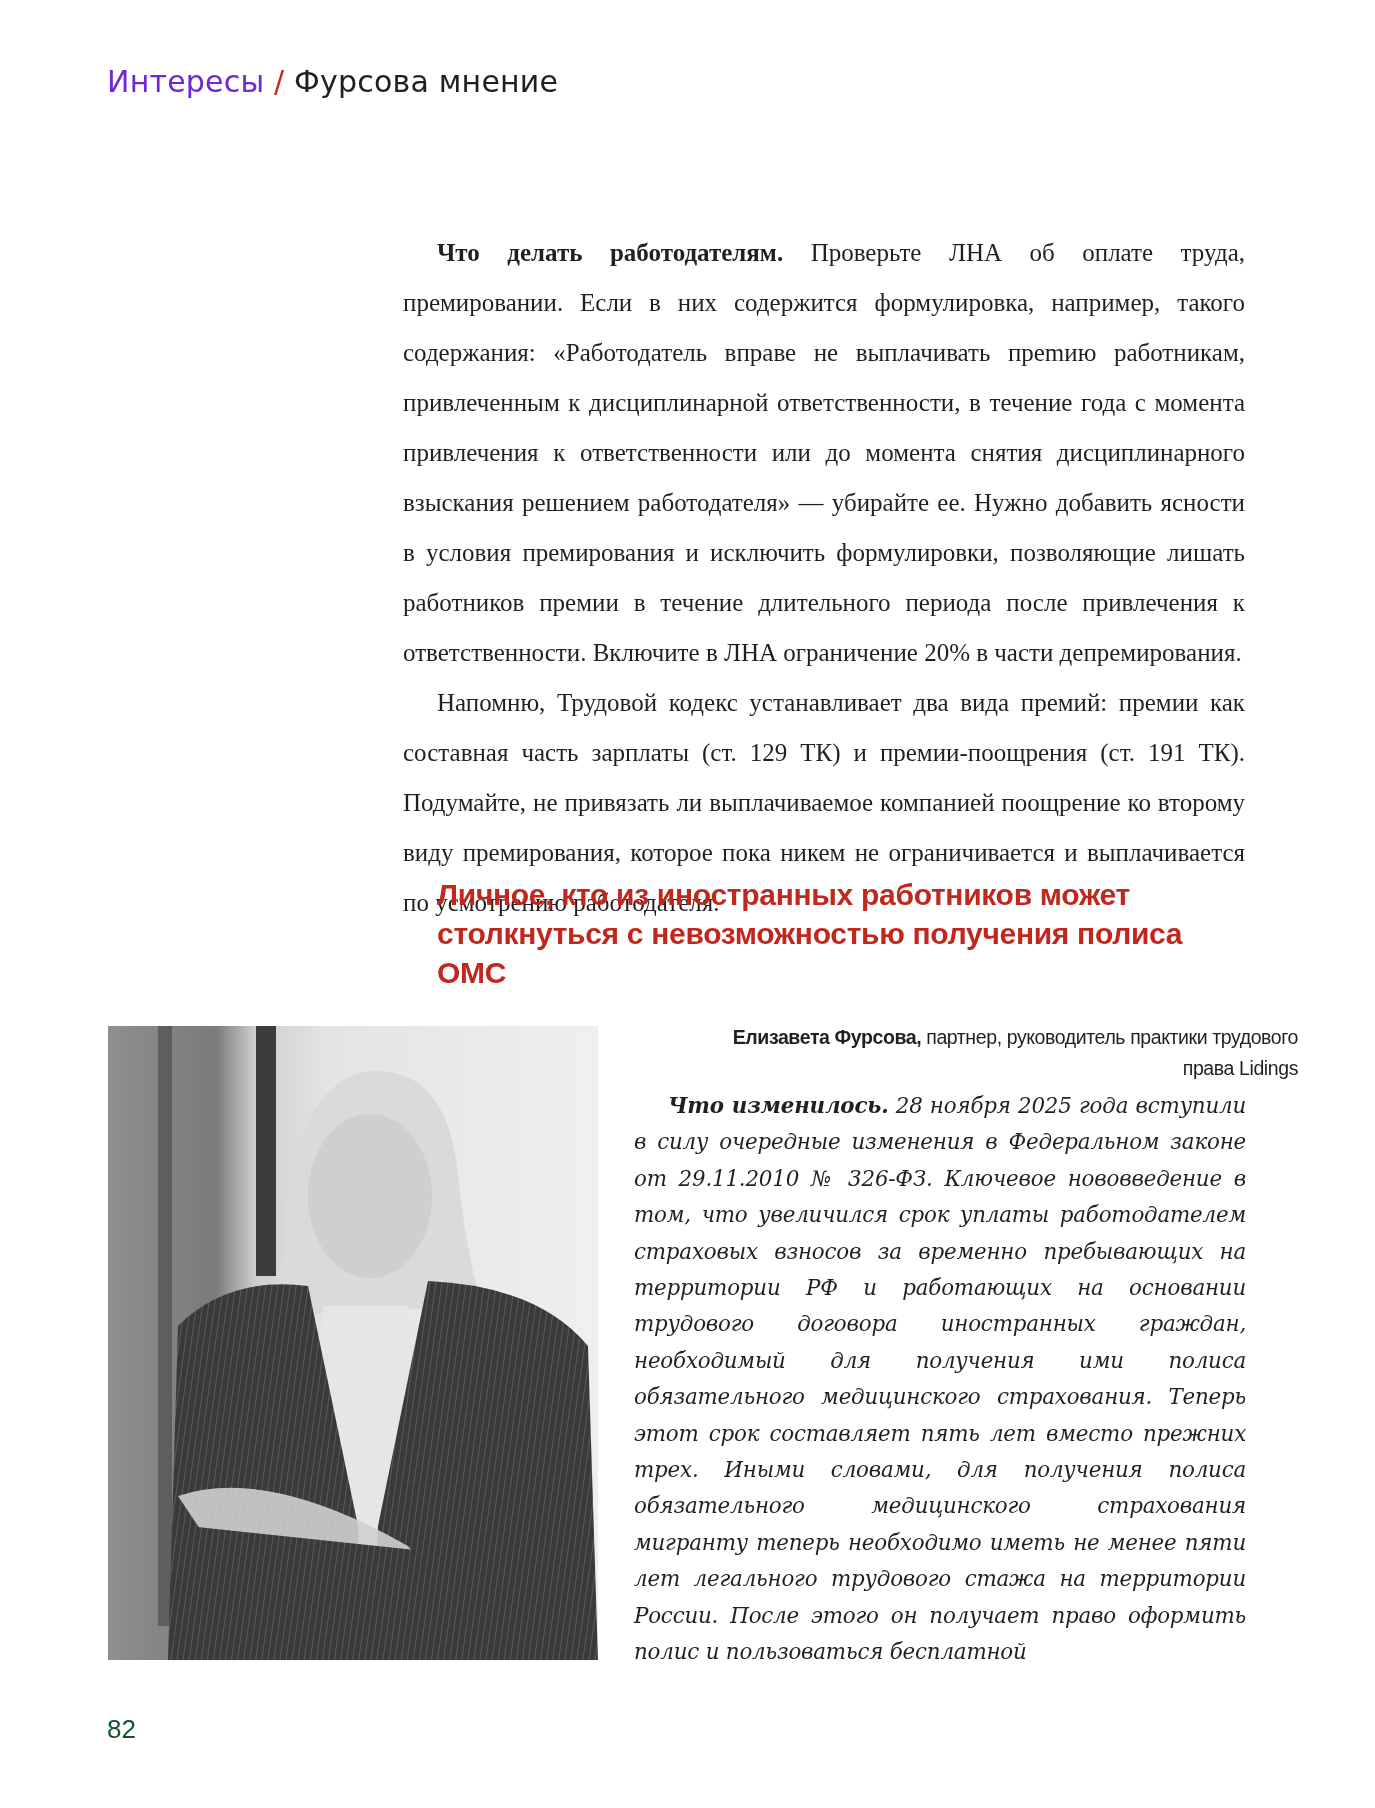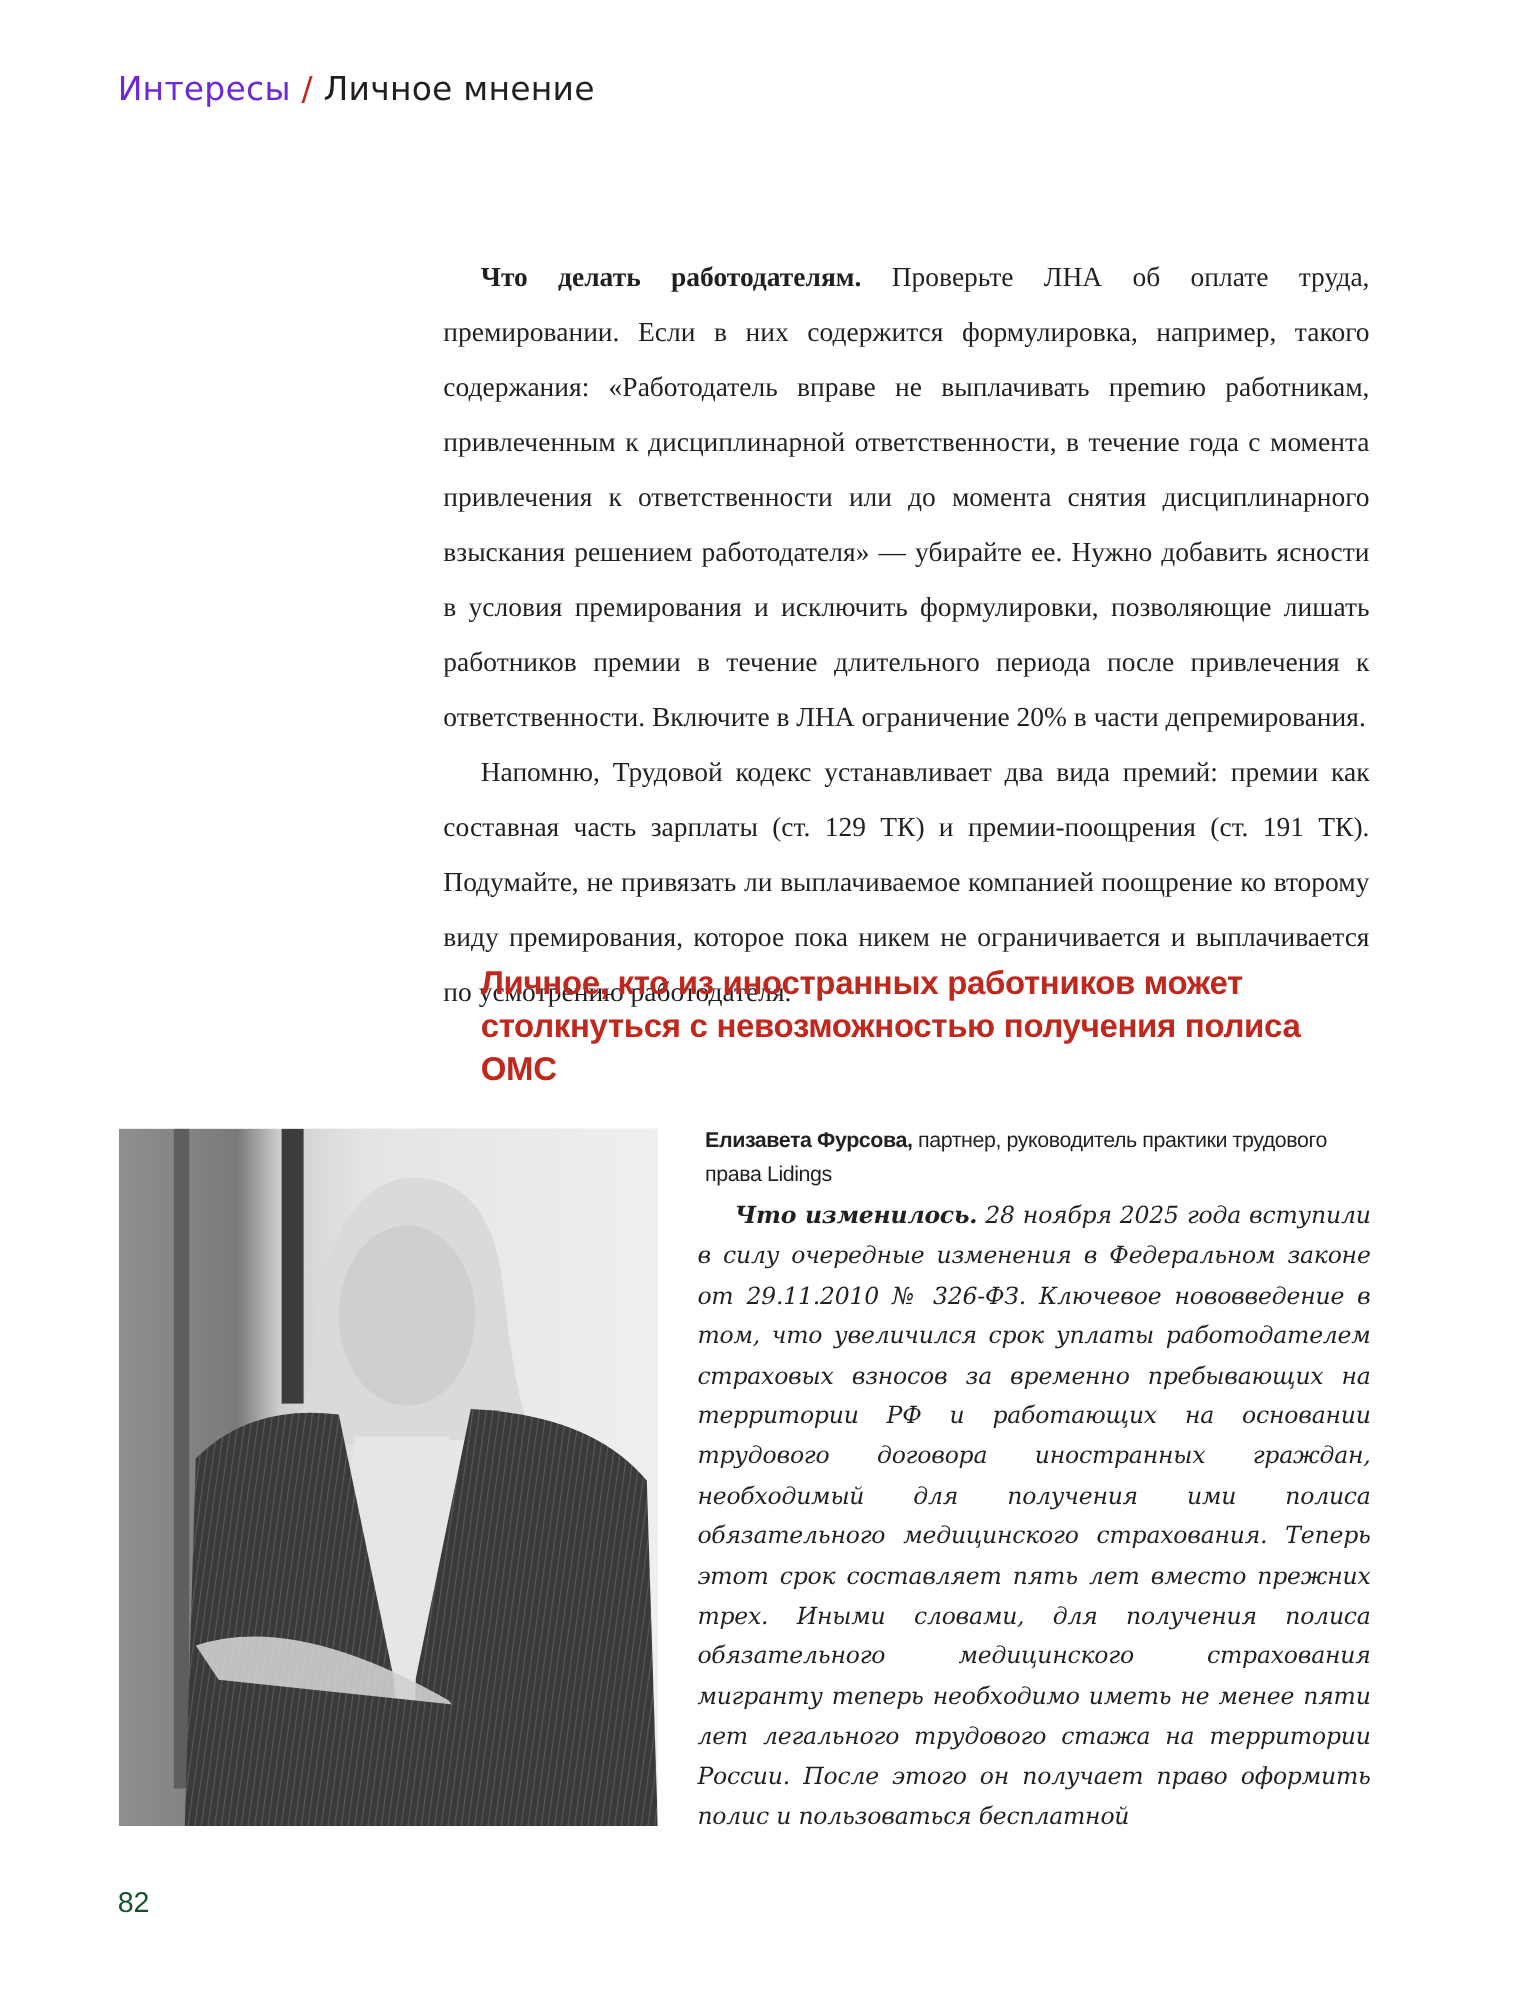--- a/index.html
+++ b/index.html
@@ -30,43 +30,43 @@
       font-size: 30px; line-height: 39px; color: #c0281e; letter-spacing: -0.3px;
     }
 
     .photo {
       position: absolute; left: 108px; top: 1026px; width: 490px; height: 634px;
       background: #e9e9e9; overflow: hidden;
     }
     .photo svg { width: 100%; height: 100%; display: block; }
 
     .byline {
-      position: absolute; left: 641px; top: 1022px; width: 590px;
+      position: absolute; left: 708px; top: 1022px; width: 590px;
       font-family: "Liberation Sans", sans-serif; font-size: 19.5px; line-height: 31px;
-      letter-spacing: -0.4px; color: #231f20;
+      letter-spacing: -0.4px; color: #231f20; text-align: right;
     }
     .byline .name { font-weight: bold; }
 
     .col-right {
       position: absolute; left: 634px; top: 1088px; width: 612px;
       font-family: "DejaVu Serif", serif; font-size: 21.4px; line-height: 36.4px;
       text-align: justify; letter-spacing: -0.2px;
     }
     .col-right p { margin: 0; text-indent: 34px; font-style: italic; }
 
     .page-number {
       position: absolute; left: 107px; top: 1714px;
       font-family: Liberation Sans, sans-serif; font-size: 26px; color: #14532d;
     }
   </style>
 </head>
 <body>
 
 <div class="running-head">
-  <span class="section">Интересы</span><span class="sep"> / </span><span class="sub">Личное мнение</span>
+  <span class="section">Интересы</span><span class="sep"> / </span><span class="sub">Фурсова мнение</span>
 </div>
 
 <div class="col-main">
   <p>
     <span class="lead">Что делать работодателям.</span><span> Проверьте ЛНА об оплате труда, премировании. Если в них содержится формулировка, например, такого содержания: «Работодатель вправе не выплачивать пре­mию работникам, привлеченным к дисциплинарной ответствен­ности, в течение года с момента привлечения к ответственности или до момента снятия дисциплинарного взыскания решением работодателя» — убирайте ее. Нужно добавить ясности в условия премирования и исключить формулировки, позволяющие лишать работников премии в течение длительного периода после привле­чения к ответственности. Включите в ЛНА ограничение 20% в части депремирования.</span>
   </p>
   <p>
     <span>Напомню, Трудовой кодекс устанавливает два вида премий: пре­мии как составная часть зарплаты (ст. 129 ТК) и премии-поощрения (ст. 191 ТК). Подумайте, не привязать ли выплачиваемое компа­нией поощрение ко второму виду премирования, которое пока никем не ограничивается и выплачивается по усмотрению работо­дателя.</span>
   </p>
 </div>

